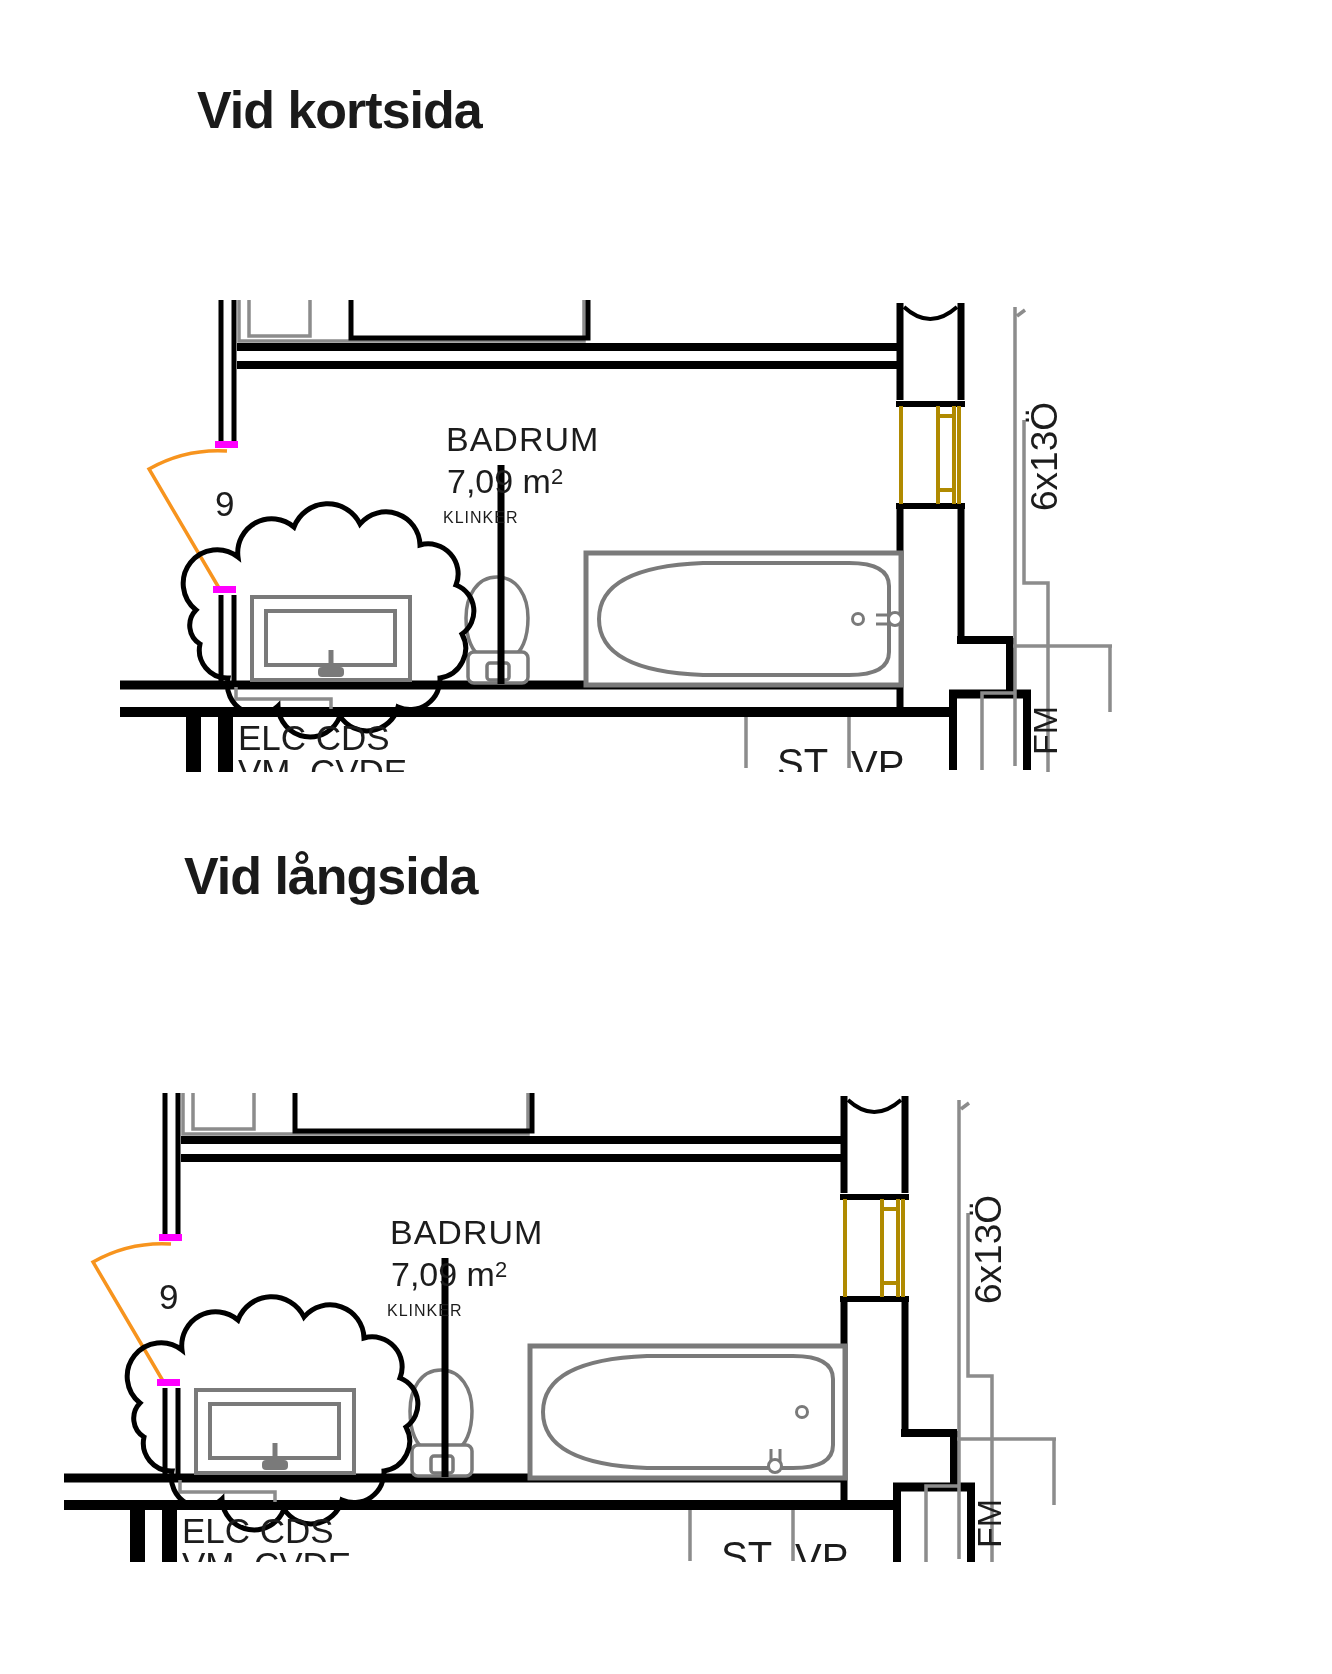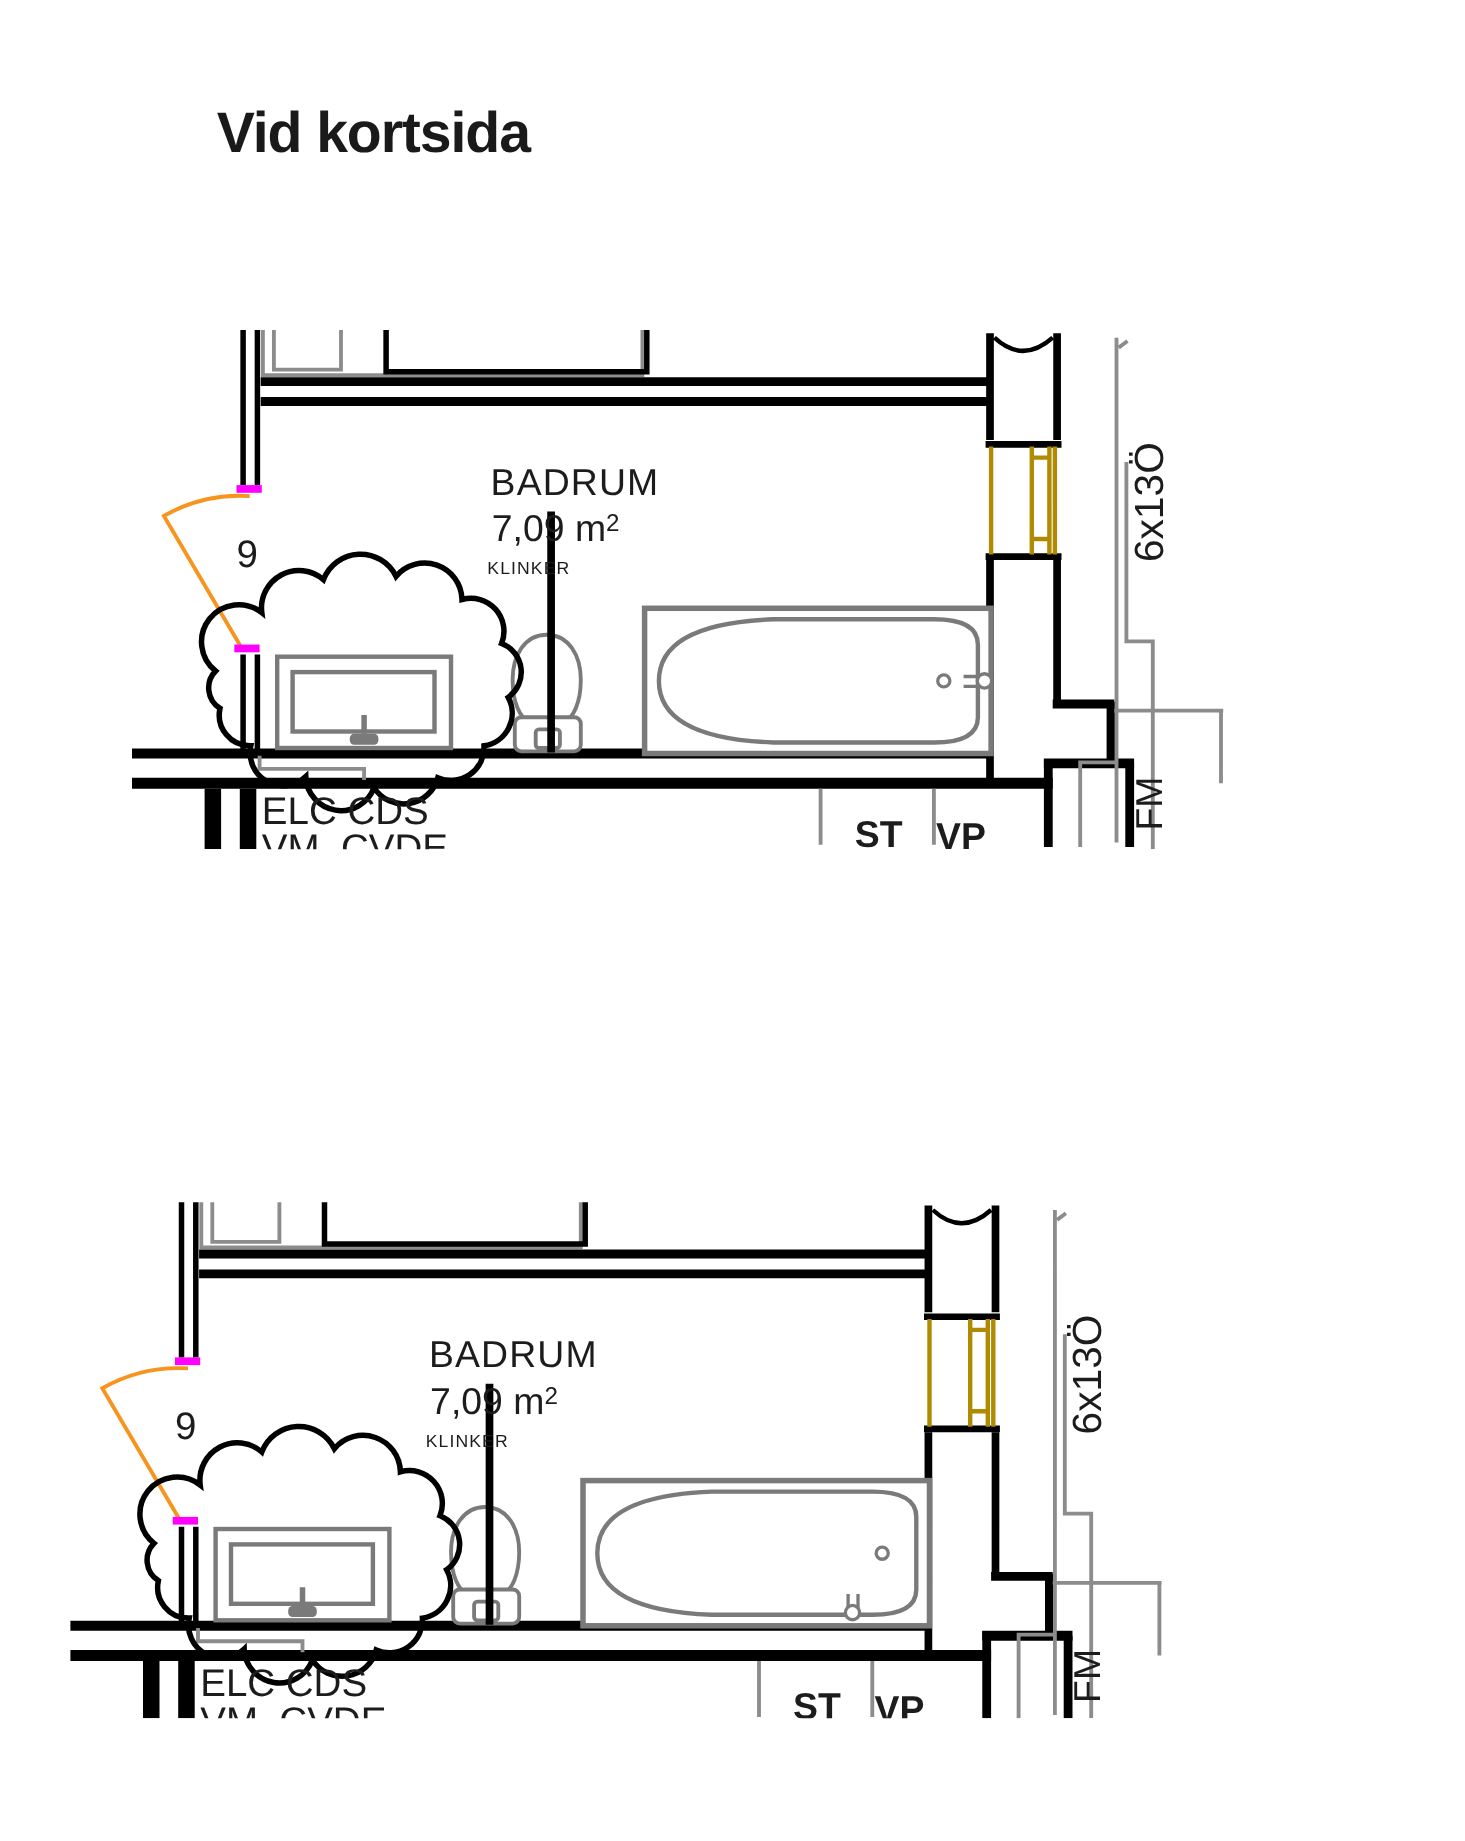--- a/index.html
+++ b/index.html
@@ -4,37 +4,37 @@
 <style>
   html,body { margin:0; padding:0; background:#fff; }
   #page {
     position:relative; width:1332px; height:1674px; background:#ffffff;
     font-family:"Liberation Sans", sans-serif; overflow:hidden;
   }
   .title {
     position:absolute; font-size:52px; font-weight:bold; color:#1a1a1a;
     letter-spacing:-1px; white-space:pre;
   }
-  #title1 { left:197px; top:91px; }
+  #title1 { left:197px; top:80px; }
   #title2 { left:184px; top:846px; }
   .vp { position:absolute; left:0; width:1237px; overflow:hidden; }
   #vp1 { top:280px; height:492px; }
   #vp2 { top:1058px; height:504px; }
   .vp svg { position:absolute; left:0; top:0; }
   .lbl {
     position:absolute; color:#1c1c1c; white-space:pre; line-height:1.05;
     font-family:"Liberation Sans", sans-serif;
   }
   .badrum  { font-size:34px; letter-spacing:1px; }
   .area    { font-size:34px; }
   .sup     { font-size:22px; vertical-align:9px; }
   .klinker { font-size:16px; letter-spacing:1px; }
   .doorno  { font-size:35px; }
   .elc, .vm { font-size:35px; }
-  .st, .vp-l { font-size:34px;font-weight:bold; }
+  .st, .vp-l { font-size:40px; }
   .rot { writing-mode:vertical-rl; transform:rotate(180deg); }
   .winsize { font-size:37px; }
   .fm { font-size:34px; }
   
   .s1 .badrum  { left:446px; top:142px; }
   .s1 .area    { left:447px; top:184px; }
   .s1 .klinker { left:443px; top:230px; }
   .s1 .doorno  { left:215px; top:206px; }
   .s1 .elc     { left:238px; top:440px; }
   .s1 .vm      { left:238px; top:474px; }
@@ -140,20 +140,21 @@
     <div class="lbl klinker">KLINKER</div>
     <div class="lbl doorno">9</div>
     <div class="lbl elc">ELC CDS</div>
     <div class="lbl vm">VM  CVDE</div>
     <div class="lbl st">ST</div>
     <div class="lbl vp-l">VP</div>
     <div class="lbl rot winsize">6x13Ö</div>
     <div class="lbl rot fm">FM</div>
   </div>
 
+  <div id="title2" class="title">Vid långsida</div>
 
   <div id="vp2" class="vp s2">
     <svg width="1332" height="504" viewBox="56 265 1332 504">
       <use href="#plan"></use>
 
       <g stroke="#7a7a7a" stroke-width="3" fill="#ffffff">
         <path d="M827,656 V671 M836,656 V671"></path>
         <circle cx="831" cy="673" r="6.5"></circle>
       </g>
     </svg>

